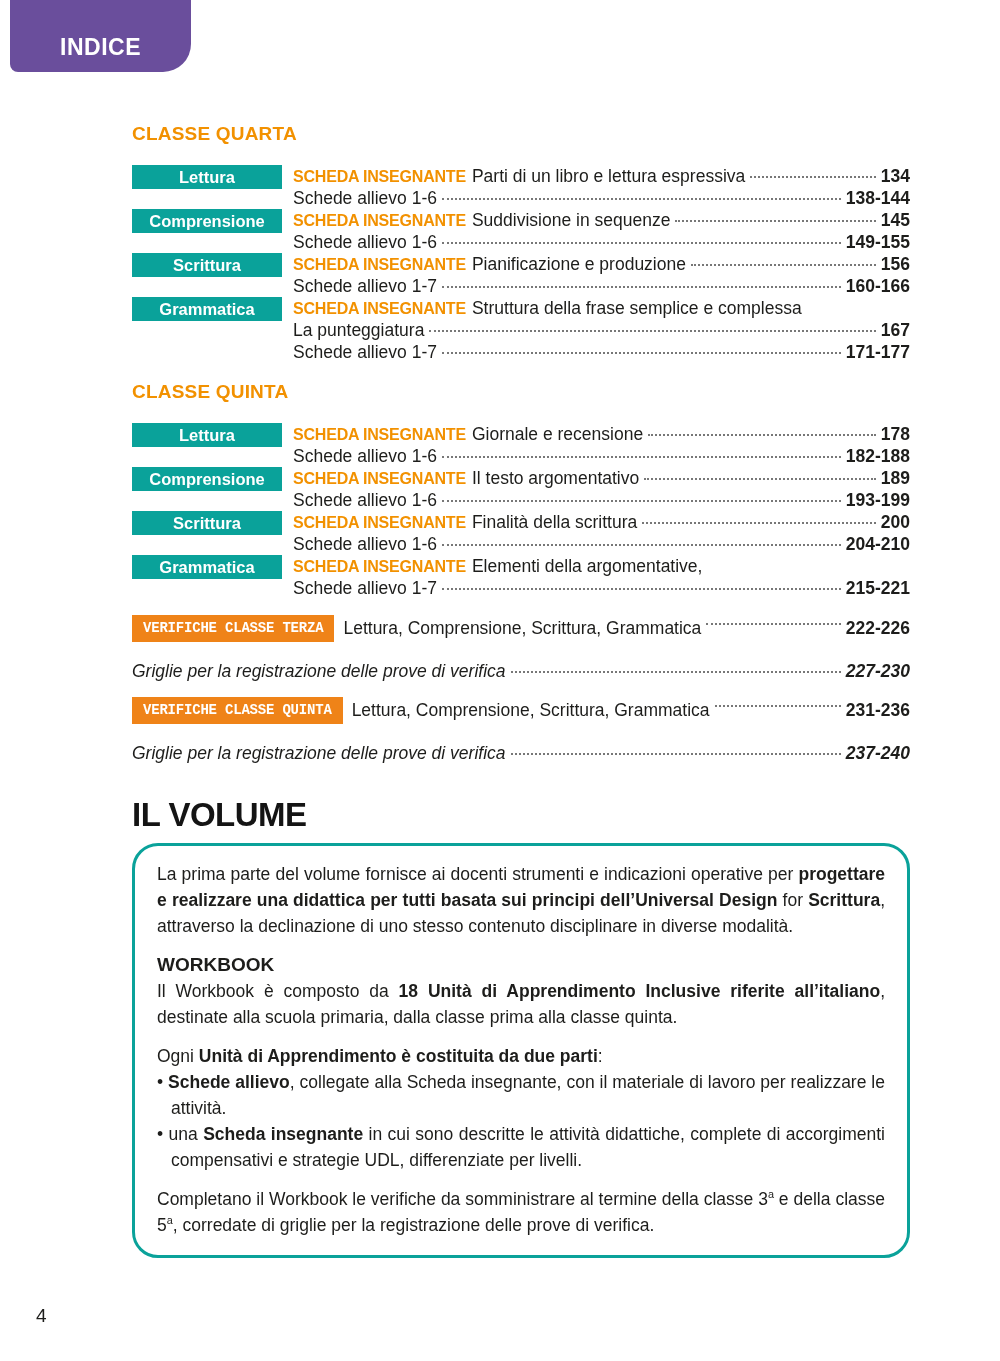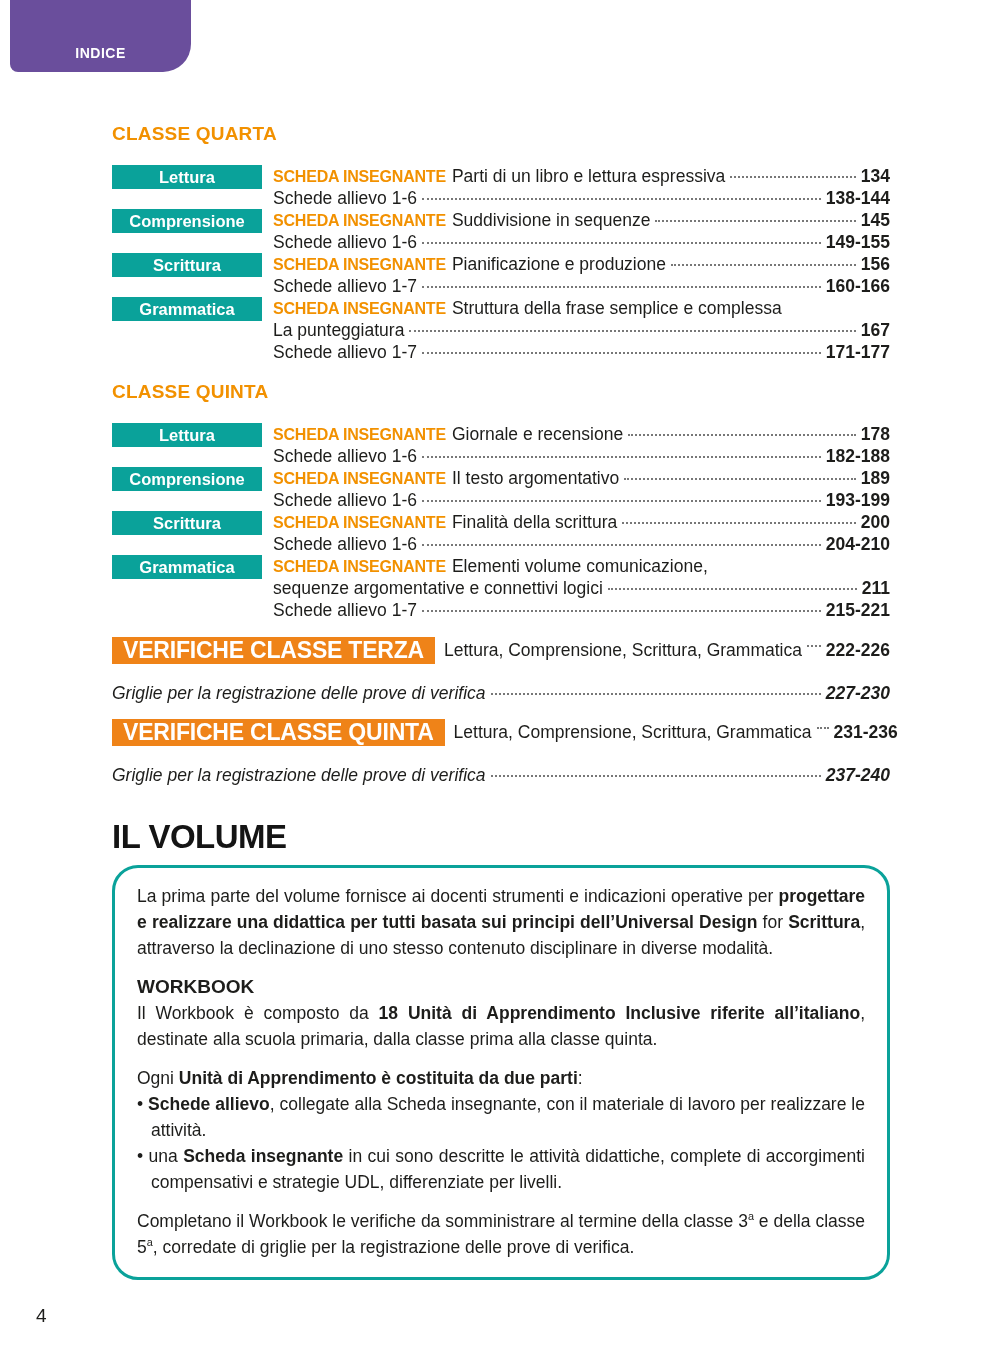--- a/index.html
+++ b/index.html
@@ -19,24 +19,24 @@
   }
   
   .indice-badge{
     position:absolute;left:10px;top:0;width:181px;height:72px;
     background:var(--purple);
     border-radius:0 0 28px 8px;
     display:flex;align-items:flex-end;justify-content:center;
     padding-bottom:11px;
   }
   .indice-badge span{
-    color:#fff;font-weight:bold;font-size:14px;letter-spacing:.5px;
-  }
-  
-  .content{position:absolute;left:112px;top:0;width:778px;}
+    color:#fff;font-weight:bold;font-size:23px;letter-spacing:.5px;
+  }
+  
+  .content{position:absolute;left:132px;top:0;width:778px;}
   .section-title{
     color:var(--orange);font-weight:bold;font-size:19px;letter-spacing:.2px;
   }
   .section-title.first{margin-top:123px;margin-bottom:21px;}
   .section-title.later{margin-top:17px;margin-bottom:21px;}
   
   .toc-entry{display:flex;align-items:flex-start;}
   .badge-col{width:150px;flex:none;}
   .cat-badge{
     background:var(--teal);color:#fff;font-weight:bold;font-size:16.5px;
@@ -44,22 +44,22 @@
   }
   .lines-col{flex:1;padding-left:11px;min-width:0;}
   .toc-line{display:flex;align-items:baseline;height:22px;font-size:17.5px;white-space:nowrap;}
   .prefix{color:var(--orange);font-weight:bold;font-size:16px;margin-right:6px;letter-spacing:-.2px;}
   .leader{flex:1;border-bottom:2px dotted var(--dots);margin:0 5px;transform:translateY(-4px);min-width:12px;}
   .pagenum{font-size:17.5px;font-weight:bold;}
   
   .verifiche-block{margin-top:14px;}
   .verifiche-row{display:flex;align-items:center;height:28px;font-size:17.5px;white-space:nowrap;}
   .verifiche-badge{
-    background:var(--orange-badge);color:#fff;font-weight:bold;font-size:23px;
-    height:27px;line-height:27px;padding:0 11px;margin-right:9px;letter-spacing:-.2px;
+    background:var(--orange-badge);color:#fff;font-weight:bold;font-size:14px;
+    height:27px;line-height:27px;padding:0 11px;margin-right:9px;letter-spacing:-.2px;font-family:Liberation Mono, monospace;
   }
   .griglie-line{display:flex;align-items:baseline;height:22px;font-size:17.5px;font-style:italic;margin-top:19px;margin-bottom:13px;white-space:nowrap;}
   
   .volume-title{
     margin-top:31px;font-size:33px;font-weight:bold;color:#141414;letter-spacing:-.5px;
   }
   .volume-box{
     margin-top:9px;border:3.5px solid var(--teal);border-radius:26px;
     padding:15px 22px 17px 22px;
     font-size:17.5px;line-height:26px;text-align:justify;
@@ -215,26 +215,21 @@
             </div>
           </div>
         </div>
         <div class="toc-entry">
           <div class="badge-col">
             <div class="cat-badge">Grammatica</div>
           </div>
           <div class="lines-col">
             <div class="toc-line">
               <span class="prefix">SCHEDA INSEGNANTE</span>
-              <span class="line-text">Elementi volume comunicazione,</span>
-            </div>
-            <div class="toc-line">
-              <span class="line-text">sequenze argomentative e connettivi logici</span>
-              <span class="leader"></span>
-              <span class="pagenum">211</span>
+              <span class="line-text">Elementi della argomentative,</span>
             </div>
             <div class="toc-line">
               <span class="line-text">Schede allievo 1-7</span>
               <span class="leader"></span>
               <span class="pagenum">215-221</span>
             </div>
           </div>
         </div>
         <div class="verifiche-block">
           <div class="verifiche-row">

